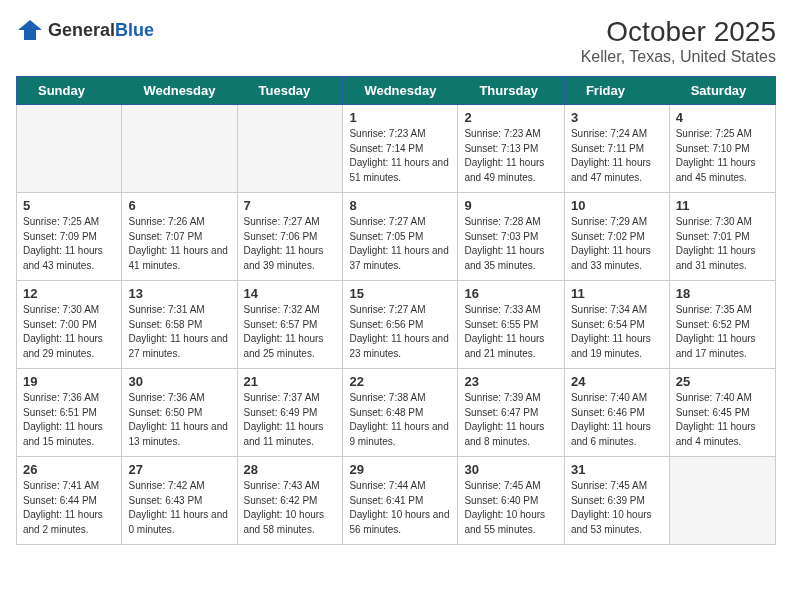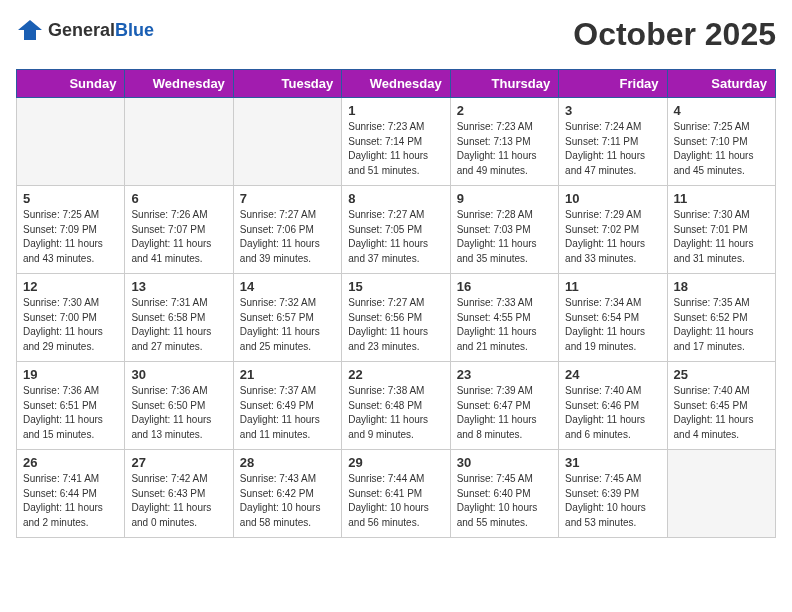--- a/index.html
+++ b/index.html
@@ -7,21 +7,21 @@
       font-family: Arial, sans-serif;
       background: #fff;
       width: 792px;
       min-height: 612px;
       padding: 16px;
     }
     .header {
       display: flex;
       justify-content: space-between;
       align-items: flex-start;
-      margin-bottom: 16px;
+      margin-bottom: 10px;
     }
     .logo {
       display: flex;
       align-items: center;
       gap: 4px;
     }
     .logo-text-general {
       font-size: 18px;
       font-weight: bold;
       color: #333;
@@ -32,40 +32,40 @@
       color: #1a5fb4;
     }
     .logo-icon {
       width: 28px;
       height: 28px;
     }
     .title-block {
       text-align: right;
     }
     .calendar-title {
-      font-size: 32px;
-      font-weight: bold;
+      font-size: 28px;
+      font-weight: normal;
       color: #333;
     }
     .calendar-subtitle {
       font-size: 16px;
       color: #555;
     }
     .calendar {
       width: 100%;
       border-collapse: collapse;
       border: 1px solid #ccc;
     }
     .calendar th {
-      background: #a21caf;
+      background: #0f766e;
       color: #fff;
       font-size: 13px;
       font-weight: bold;
-      padding: 6px 8px;
-      text-align: right;
+      padding: 6px 21px;
+      text-align: left;
       border: 1px solid #2a5a9f;
     }
     .calendar td {
       vertical-align: top;
       border: 1px solid #ccc;
       padding: 5px 6px;
       width: 107px;
       min-height: 80px;
       font-size: 11px;
       color: #333;
@@ -96,20 +96,21 @@
   <div class="logo">
     <svg class="logo-icon" viewBox="0 0 28 28">
       <polygon points="14,4 26,14 20,14 20,24 8,24 8,14 2,14" fill="#1a5fb4"></polygon>
     </svg>
     <div>
       <span class="logo-text-general">General</span><span class="logo-text-blue">Blue</span>
     </div>
   </div>
   <div class="title-block">
     <div class="calendar-title">October 2025</div>
+    <div class="calendar-subtitle">Keller, Texas, United States</div>
   </div>
 </div>
 
 <table class="calendar">
   <thead>
     <tr>
     <th>Sunday</th>
         <th>Wednesday</th>
         <th>Tuesday</th>
         <th>Wednesday</th>
@@ -228,21 +229,21 @@
         <td>
           <span class="day-num">15</span>
           <div class="day-info">Sunrise: 7:27 AM
 Sunset: 6:56 PM
 Daylight: 11 hours
 and 23 minutes.</div>
         </td>
         <td>
           <span class="day-num">16</span>
           <div class="day-info">Sunrise: 7:33 AM
-Sunset: 4:55 PM
+Sunset: 6:55 PM
 Daylight: 11 hours
 and 21 minutes.</div>
         </td>
         <td>
           <span class="day-num">11</span>
           <div class="day-info">Sunrise: 7:34 AM
 Sunset: 6:54 PM
 Daylight: 11 hours
 and 19 minutes.</div>
         </td>

